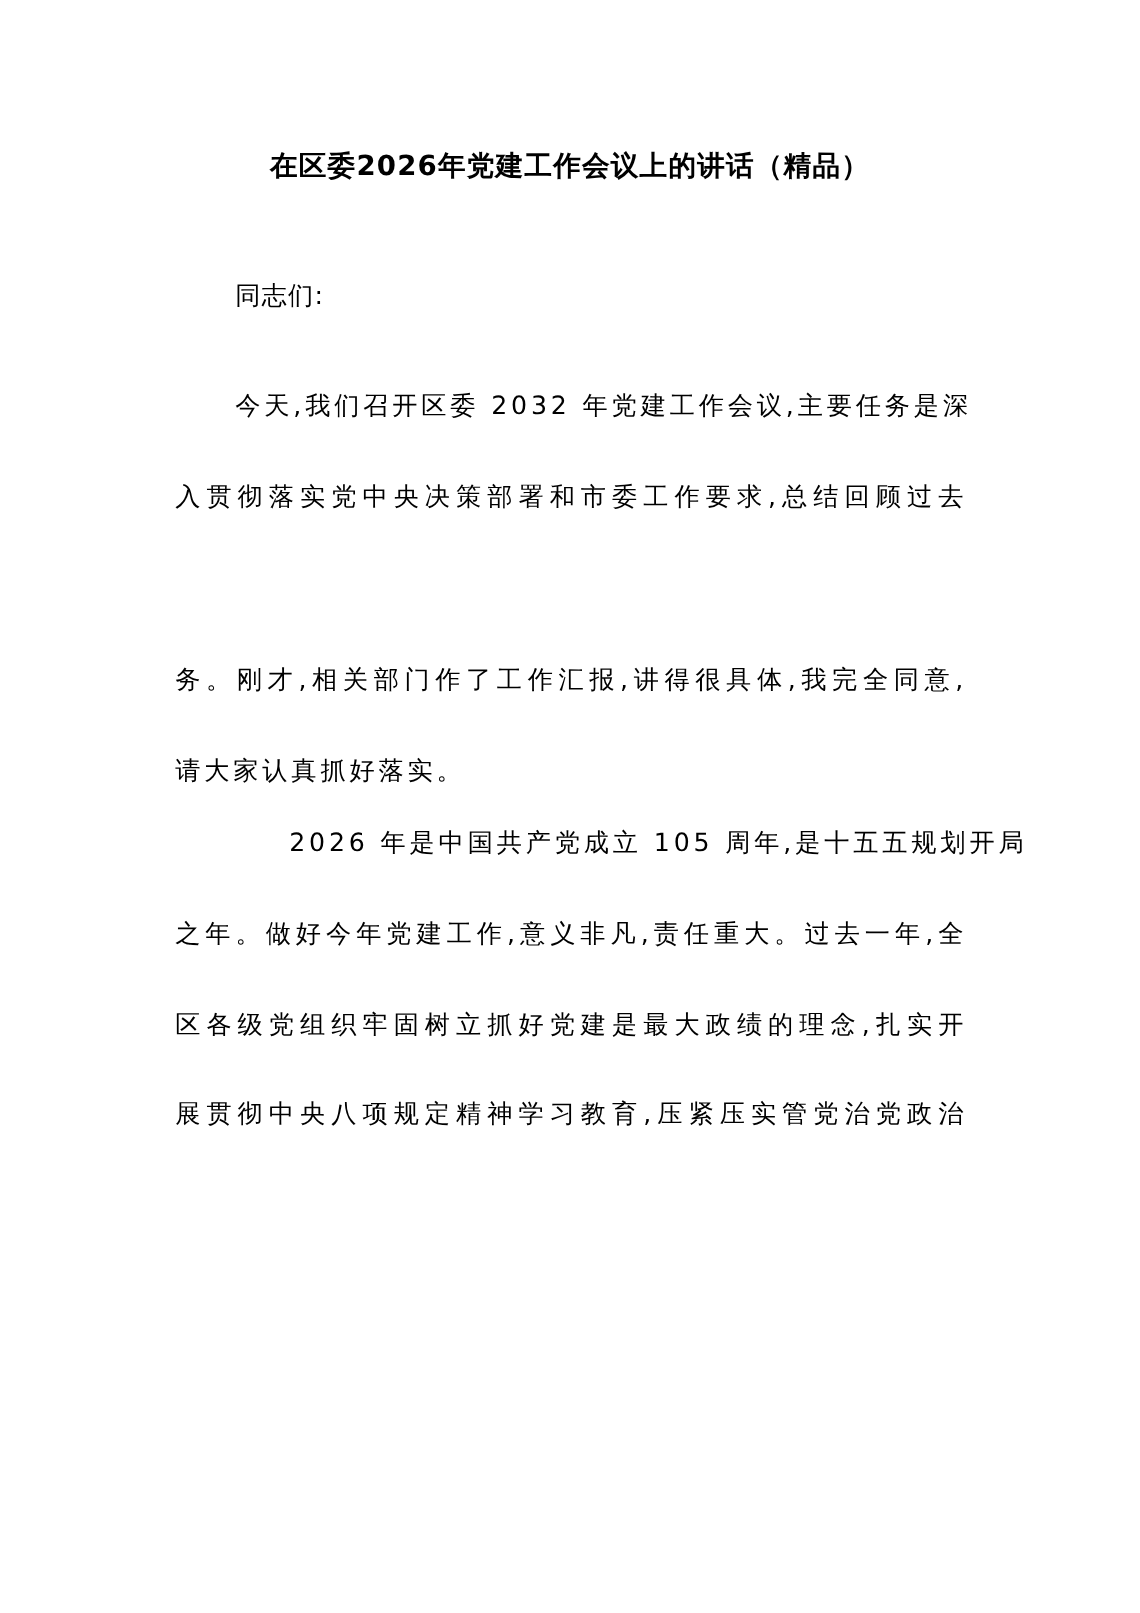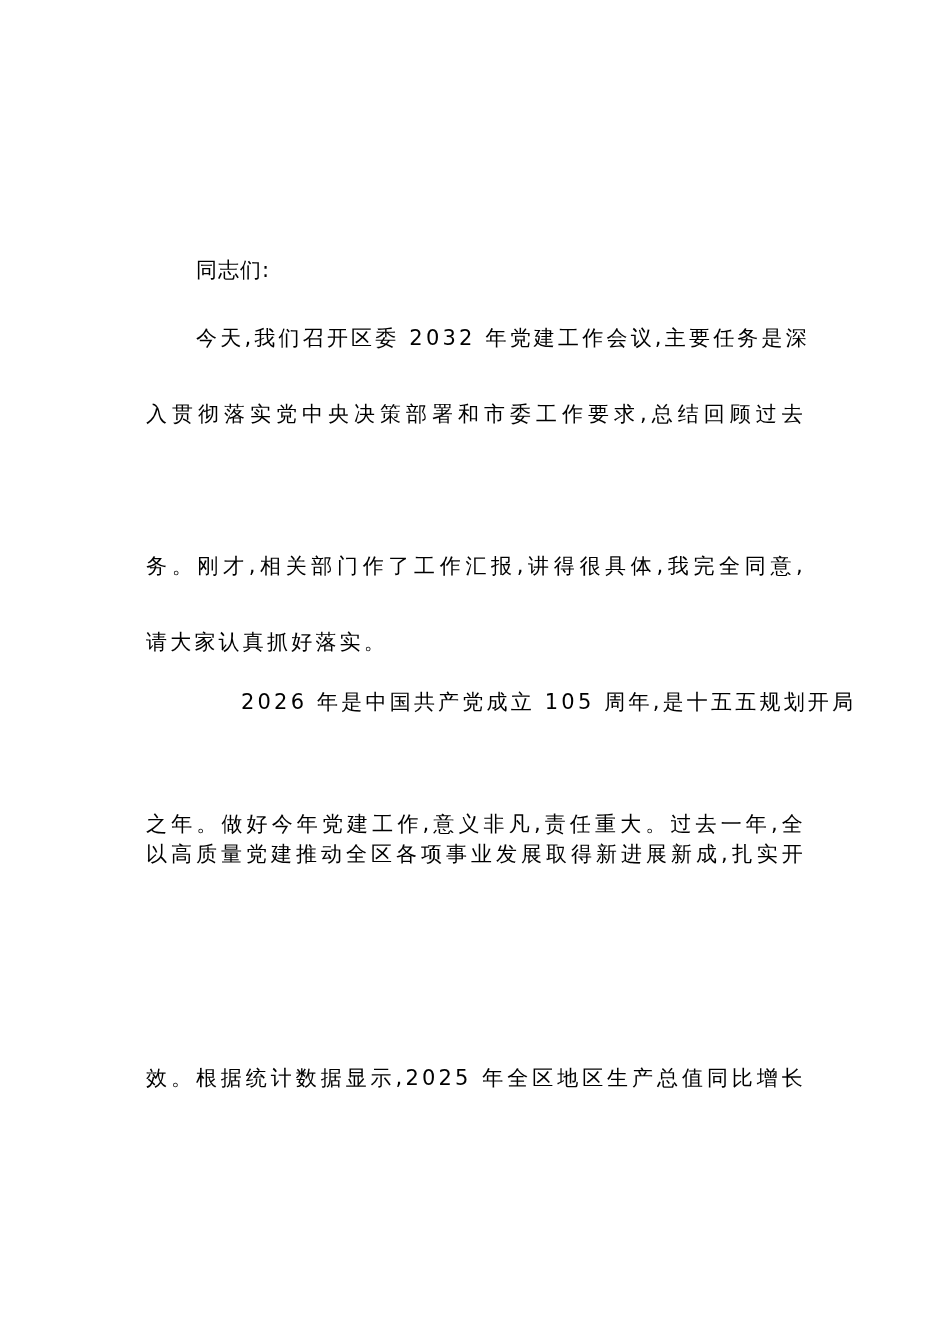--- a/index.html
+++ b/index.html
@@ -56,26 +56,27 @@
   .line.salutation {
     text-align-last: left;
     letter-spacing: 1px;
   }
 </style>
 </head>
 <body>
 
 <div class="page">
 
+  <div class="title">在区委2026年党建工作会议上的讲话（精品）</div>
 
-  <div class="line salutation indent" style="top:230px;margin-top:24px;">同志们:</div>
+  <div class="line salutation indent" style="top:230px;">同志们:</div>
 
   <div class="line indent" style="top:322px;">今天,我们召开区委 2032 年党建工作会议,主要任务是深</div>
   <div class="line" style="top:398px;">入贯彻落实党中央决策部署和市委工作要求,总结回顾过去</div>
   <div class="line last" style="top:626px;">请大家认真抓好落实。</div>
   <div class="line" style="top:550px;">务。刚才,相关部门作了工作汇报,讲得很具体,我完全同意,</div>
 
   <div class="line indent" style="top:686px;margin-left:45px;">2026 年是中国共产党成立 105 周年,是十五五规划开局</div>
-  <div class="line" style="top:808px;">之年。做好今年党建工作,意义非凡,责任重大。过去一年,全</div>
-  <div class="line" style="top:838px;">以高质量党建推动全区各项事业发展取得新进展新成,扎实开</div>
-  <div class="line" style="top:1062px;">效。根据统计数据显示,2025 年全区地区生产总值同比增长</div>
+  <div class="line" style="top:762px;">之年。做好今年党建工作,意义非凡,责任重大。过去一年,全</div>
+  <div class="line" style="top:838px;">区各级党组织牢固树立抓好党建是最大政绩的理念,扎实开</div>
+  <div class="line" style="top:912px;">展贯彻中央八项规定精神学习教育,压紧压实管党治党政治</div>
 
 </div>
 
 </body></html>

